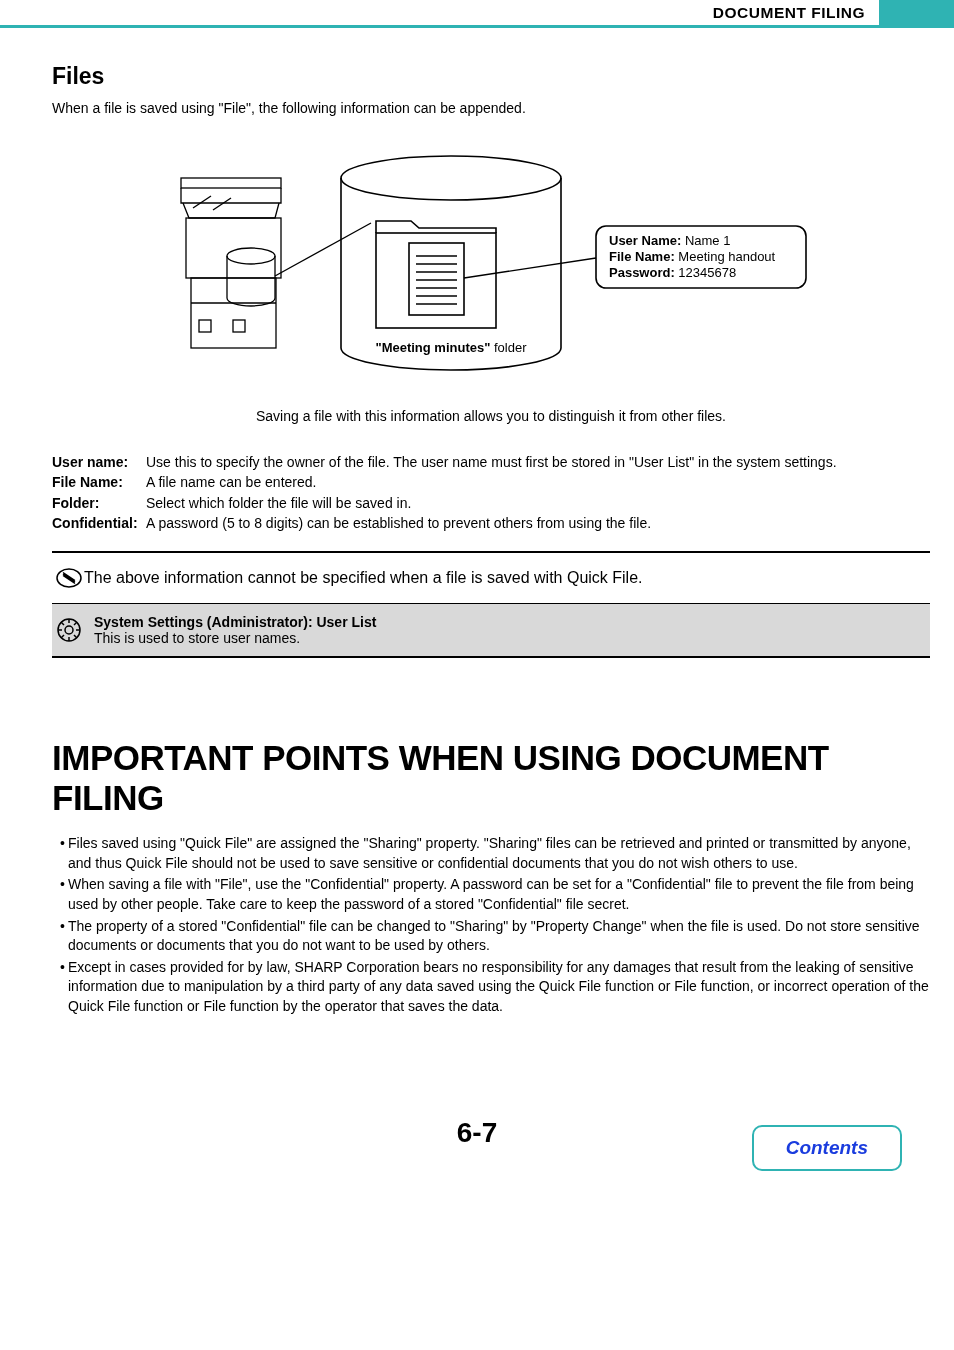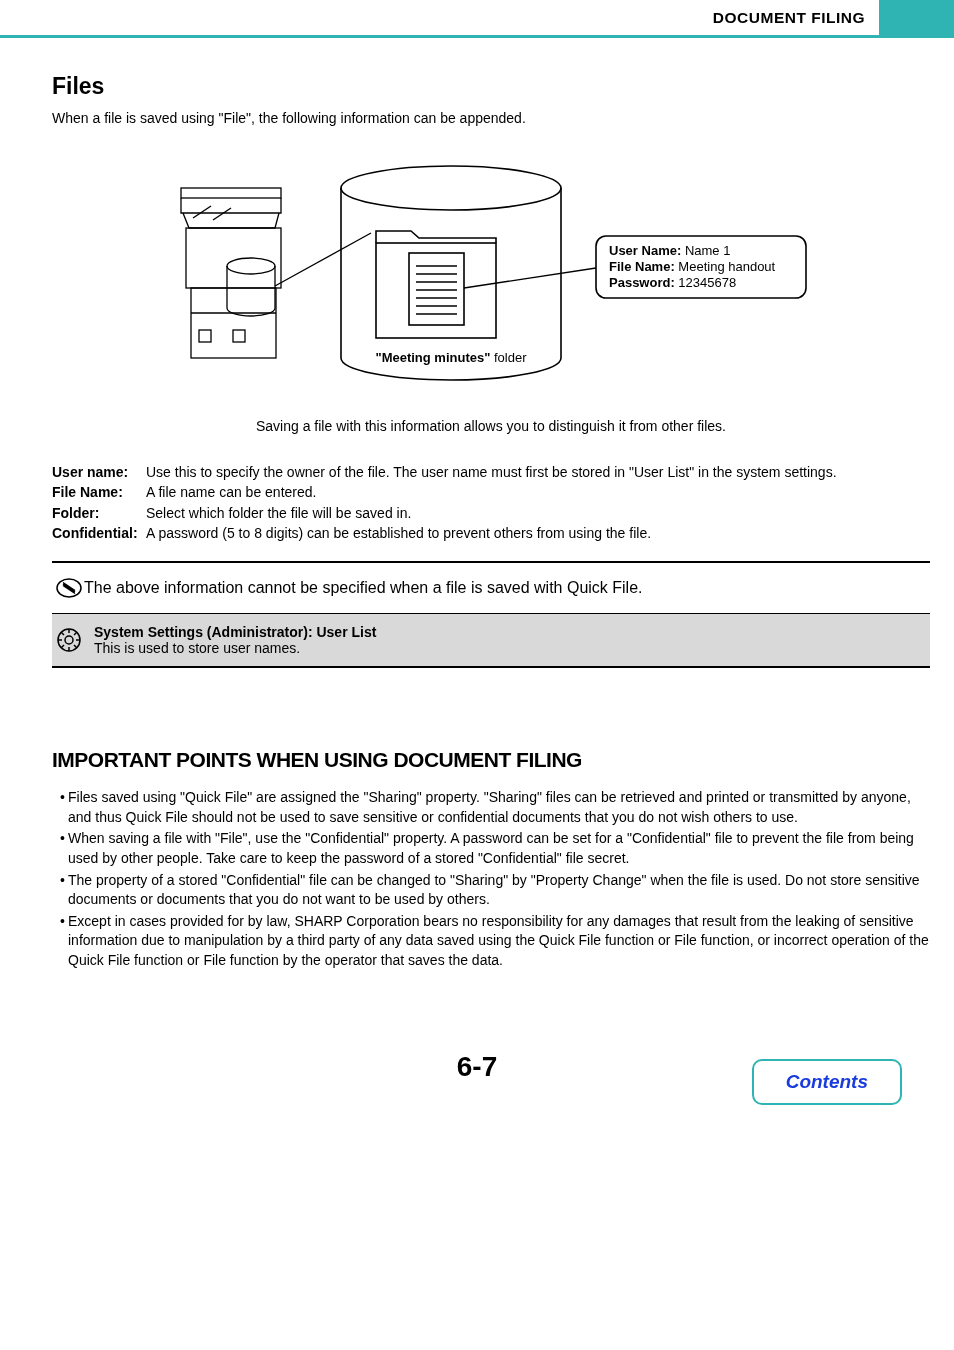--- a/index.html
+++ b/index.html
@@ -8,21 +8,21 @@
     padding: 0;
     font-family: Arial, Helvetica, sans-serif;
     font-size: 14px;
     color: #000;
     background: #fff;
     width: 954px;
   }
   .header-bar {
     display: flex;
     align-items: stretch;
-    height: 38px;
+    height: 28px;
     border-bottom: 3px solid #2fb3b3;
     margin-bottom: 35px;
   }
   .header-title {
     flex: 1;
     display: flex;
     align-items: center;
     justify-content: flex-end;
     padding-right: 14px;
     font-weight: bold;
@@ -35,21 +35,21 @@
   }
   .page-content {
     padding: 0 24px 0 52px;
   }
   h2.section-title {
     font-size: 23px;
     font-weight: bold;
     margin: 0 0 10px 0;
   }
   h1.important-title {
-    font-size: 21px;
+    font-size: 35px;
     font-weight: bold;
     margin: 80px 0 16px 0;
     letter-spacing: -0.5px;
   }
   .intro {
     margin: 0 0 32px 0;
     font-size: 14px;
   }
   .diagram-wrap {
     display: flex;
@@ -96,21 +96,21 @@
     line-height: 1.4;
     margin: 0;
     padding: 0 0 0 2px;
   }
   .bullets .note-intro { margin-bottom: 4px; }
   .bullets .bi { display: flex; margin-bottom: 2px; }
   .bullets .bi .dot { width: 14px; flex-shrink:0; padding-left:6px; }
   .bullets .bi .txt { flex: 1; }
   .footer {
     position: relative;
-    margin-top: 80px;
+    margin-top: 100px;
     padding: 0 52px 30px 52px;
     height: 80px;
   }
   .page-num {
     text-align: center;
     font-size: 28px;
     font-weight: bold;
   }
   .contents-btn {
     position: absolute;

